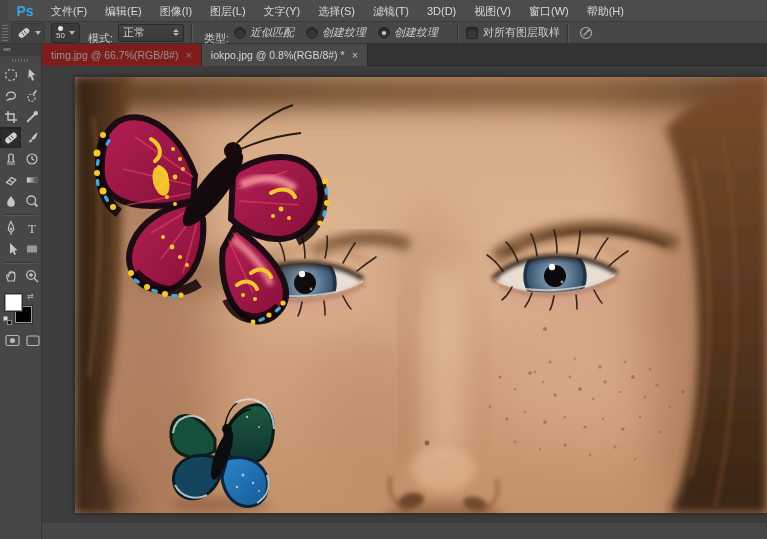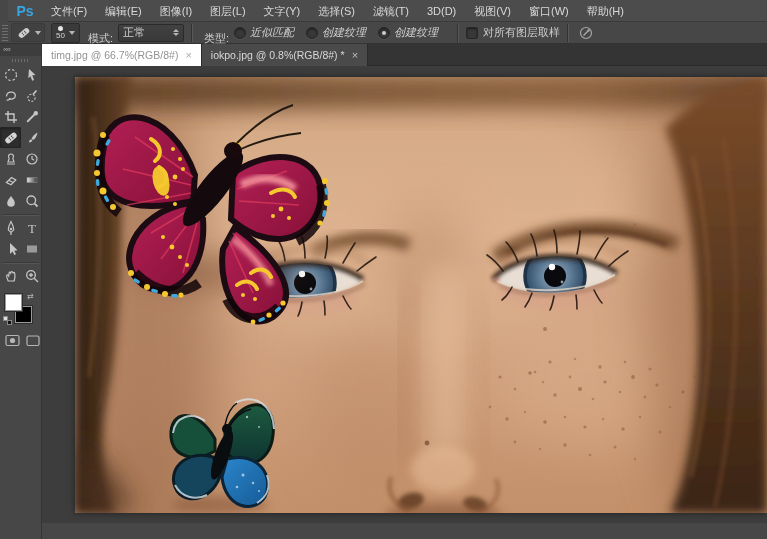--- a/index.html
+++ b/index.html
@@ -77,21 +77,21 @@
   .sw-mini i { position:absolute; width:5px; height:5px; border:1px solid #888; }
   .sw-mini .a { left:0; top:0; background:#ddd; } .sw-mini .b { right:0; bottom:0; background:#111; }
   .bottom-icons { display:flex; gap:6px; margin:4px 0 0 5px; align-items:center; }
 
   
   .content { position:absolute; left:42px; top:44px; width:725px; height:495px; }
   .tabstrip { position:absolute; left:0; top:0; width:725px; height:22px;
     background:#343434; display:flex; border-bottom:1px solid #2a2a2a; }
   .tab { display:flex; align-items:center; gap:7px; height:22px; padding:0 9px;
     font-size:10.5px; white-space:nowrap; cursor:pointer; border-right:1px solid #2a2a2a; }
-  .tab.inactive { background:#ffffff; color:#939393;justify-content:center; }
+  .tab.inactive { background:#7f1d1d; color:#939393;justify-content:center; }
   .tab.active { background:#4a4a4a; color:#d8d8d8; }
   .tab-close { font-size:11px; line-height:10px; color:inherit; opacity:.8; cursor:pointer; }
 
   .canvas-area { position:absolute; left:0; top:22px; width:725px; height:457px;
     background:#3d3d3d; overflow:hidden; }
   .photo { position:absolute; left:33px; top:11px; width:692px; height:436px;
     box-shadow:0 0 6px rgba(0,0,0,.5); cursor:crosshair; }
 
   .statusbar { position:absolute; left:0; top:479px; width:725px; height:16px;
     background:#424242; border-top:1px solid #2e2e2e; display:flex; align-items:center;

